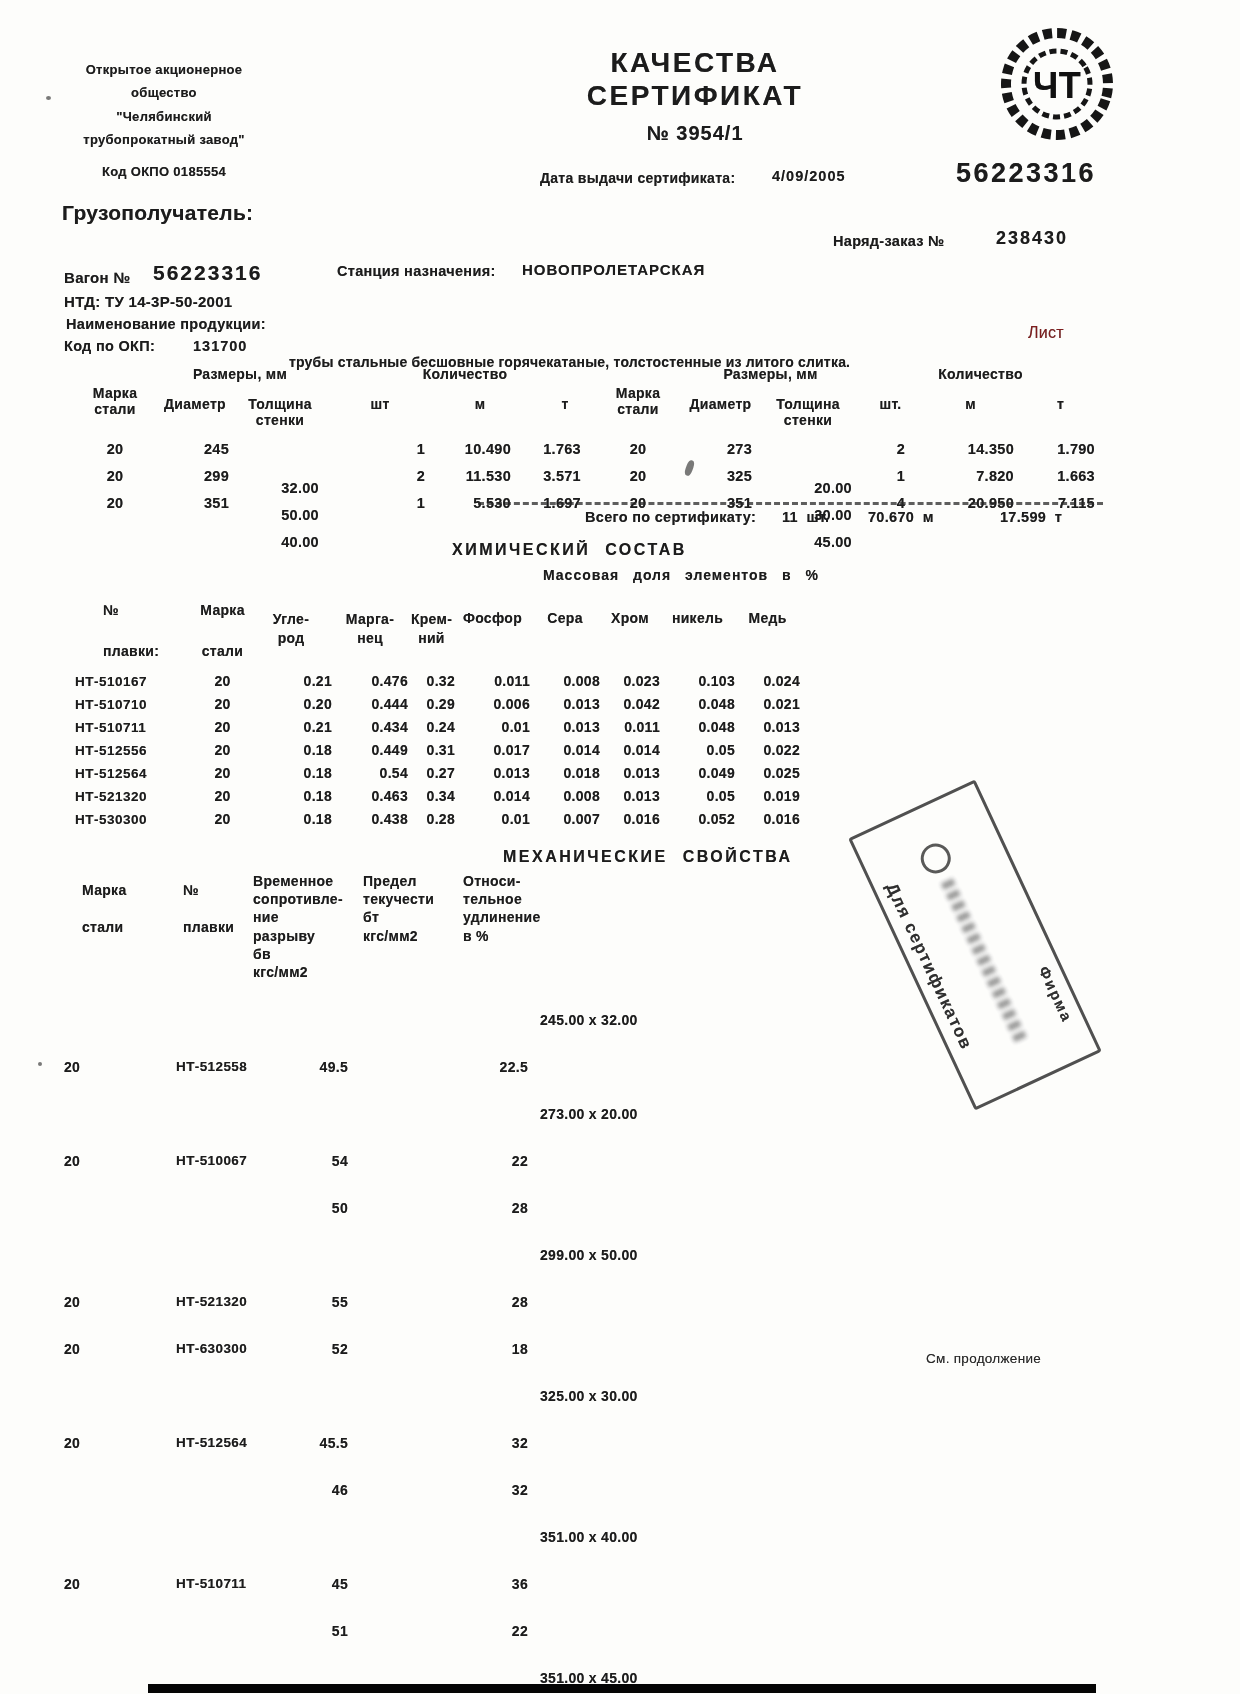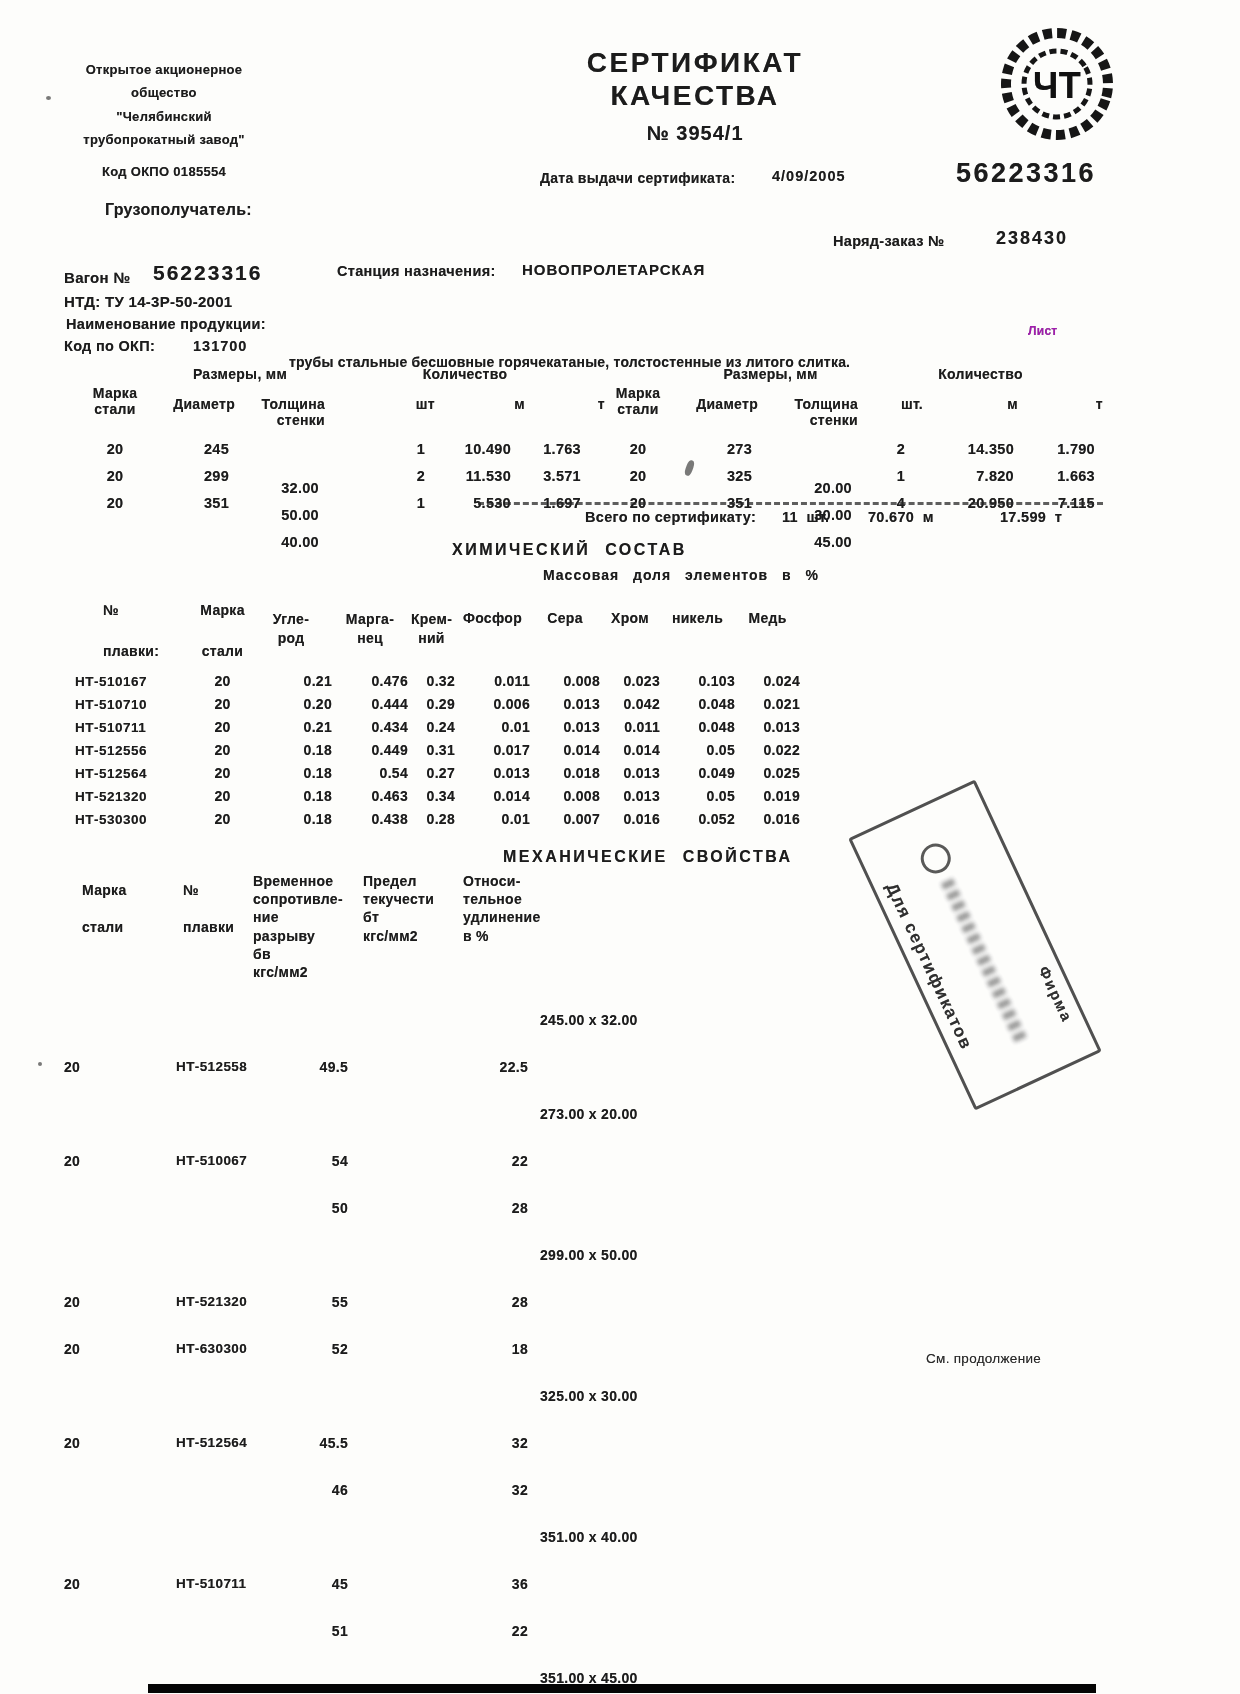--- a/index.html
+++ b/index.html
@@ -19,46 +19,46 @@
   
   .company{left:58px; top:58px; width:212px; text-align:center; font-size:13px; line-height:1.8;}
   .company .cline:last-child{margin-top:8px;}
   .title-block{left:520px; top:46px; width:350px; text-align:center;}
   .title-main{font-size:28px; letter-spacing:2.5px; line-height:1.18;}
   .cert-no{font-size:20px; letter-spacing:1px; margin-top:10px;}
   .logo{left:997px; top:24px; width:120px; height:122px;}
   .stamp-number{left:956px; top:158px; font-size:27px; letter-spacing:2.5px;}
   .date-label{left:540px; top:170px; font-size:14px;}
   .date-value{left:772px; top:168px; font-size:14.5px; letter-spacing:1px;}
-  .consignee{left:62px; top:201px; font-size:16px;margin-left:43px;}
+  .consignee{left:62px; top:201px; font-size:21px;}
   .order-label{left:833px; top:233px; font-size:14.5px;}
   .order-value{left:996px; top:228px; font-size:18px; letter-spacing:2px;}
 
   .wagon-label{left:64px; top:269px; font-size:15px;}
   .wagon-value{left:153px; top:261px; font-size:21px; letter-spacing:2px;}
   .station-label{left:337px; top:263px; font-size:14.5px;}
   .station-value{left:522px; top:261px; font-size:15px; letter-spacing:1px;}
   .ntd{left:64px; top:293px; font-size:15px;}
   .product-label{left:66px; top:316px; font-size:14.5px;}
   .product-value{left:289px; top:314px; font-size:14px; letter-spacing:.2px;margin-top:40px;}
   .okp-label{left:64px; top:338px; font-size:14.5px;}
   .okp-value{left:193px; top:338px; font-size:14.5px; letter-spacing:1px;}
-  .sheet-label{left:1028px; top:324px; font-size:12px; font-weight:700; color:#a21caf;}
+  .sheet-label{left:1028px; top:324px; font-size:16px; font-weight:400; color:#7f1d1d;}
 
   
   .qty-table{font-size:14.5px;}
   #qty-left{left:75px; top:366px; width:530px;}
   #qty-right{left:593px; top:366px; width:512px;}
   .cols-qtyL{display:grid; grid-template-columns:80px 80px 90px 110px 90px 80px;}
   .cols-qtyR{display:grid; grid-template-columns:90px 75px 100px 65px 95px 85px;}
   .qhead{height:70px; font-size:14px;}
   .qhead-grid{display:grid; grid-template-rows:22px 48px;}
   .qh-grade{grid-row:1/3; align-self:center; text-align:center;}
   .qh-span{text-align:center;}
-  .qh-cell{align-self:start; padding-top:8px; text-align:right;}
+  .qh-cell{align-self:start; padding-top:8px; text-align:center;}
   .qrow{height:27px; line-height:27px;}
   .qd-diam{padding-right:6px;} .qd-wall{padding-right:6px;margin-top:39px;}
   .qd-m{padding-right:14px;} .qd-t{padding-right:24px;}
   .qd-pcs{padding-right:10px;}
   .cols-qtyR .qd-m{padding-right:4px;} .cols-qtyR .qd-t{padding-right:8px;}
   .cols-qtyR .qd-pcs{padding-right:18px;}
 
   .dash-line{left:478px; top:502px; width:625px; border-top:3px dashed rgba(40,40,40,.75);}
   .total-label{left:585px; top:509px; font-size:14.5px;}
   .total-pcs{left:782px; top:509px; font-size:14.5px;}
@@ -126,22 +126,22 @@
   <div class="abs company">
 
   <div class="cline">Открытое акционерное</div>
       <div class="cline">общество</div>
       <div class="cline">"Челябинский</div>
       <div class="cline">трубопрокатный завод"</div>
       <div class="cline">Код ОКПО 0185554</div>
     </div>
 
   <div class="abs title-block">
+    <div class="title-main">КАЧЕСТВА</div>
     <div class="title-main">СЕРТИФИКАТ</div>
-    <div class="title-main">КАЧЕСТВА</div>
     <div class="cert-no">№ 3954/1</div>
   </div>
 
   <div class="abs logo">
     <svg width="120" height="122" viewBox="0 0 120 122">
       <circle cx="60" cy="60" r="51" fill="none" stroke="#161616" stroke-width="10" stroke-dasharray="9 5" transform="rotate(18 60 60)"></circle>
       <circle cx="60" cy="60" r="33" fill="none" stroke="#161616" stroke-width="5" stroke-dasharray="7 4" transform="rotate(-30 60 60)"></circle>
       <text x="60" y="74" font-size="36" font-weight="bold" text-anchor="middle" fill="#111" font-family="Liberation Sans, sans-serif">ЧТ</text>
     </svg>
   </div>

